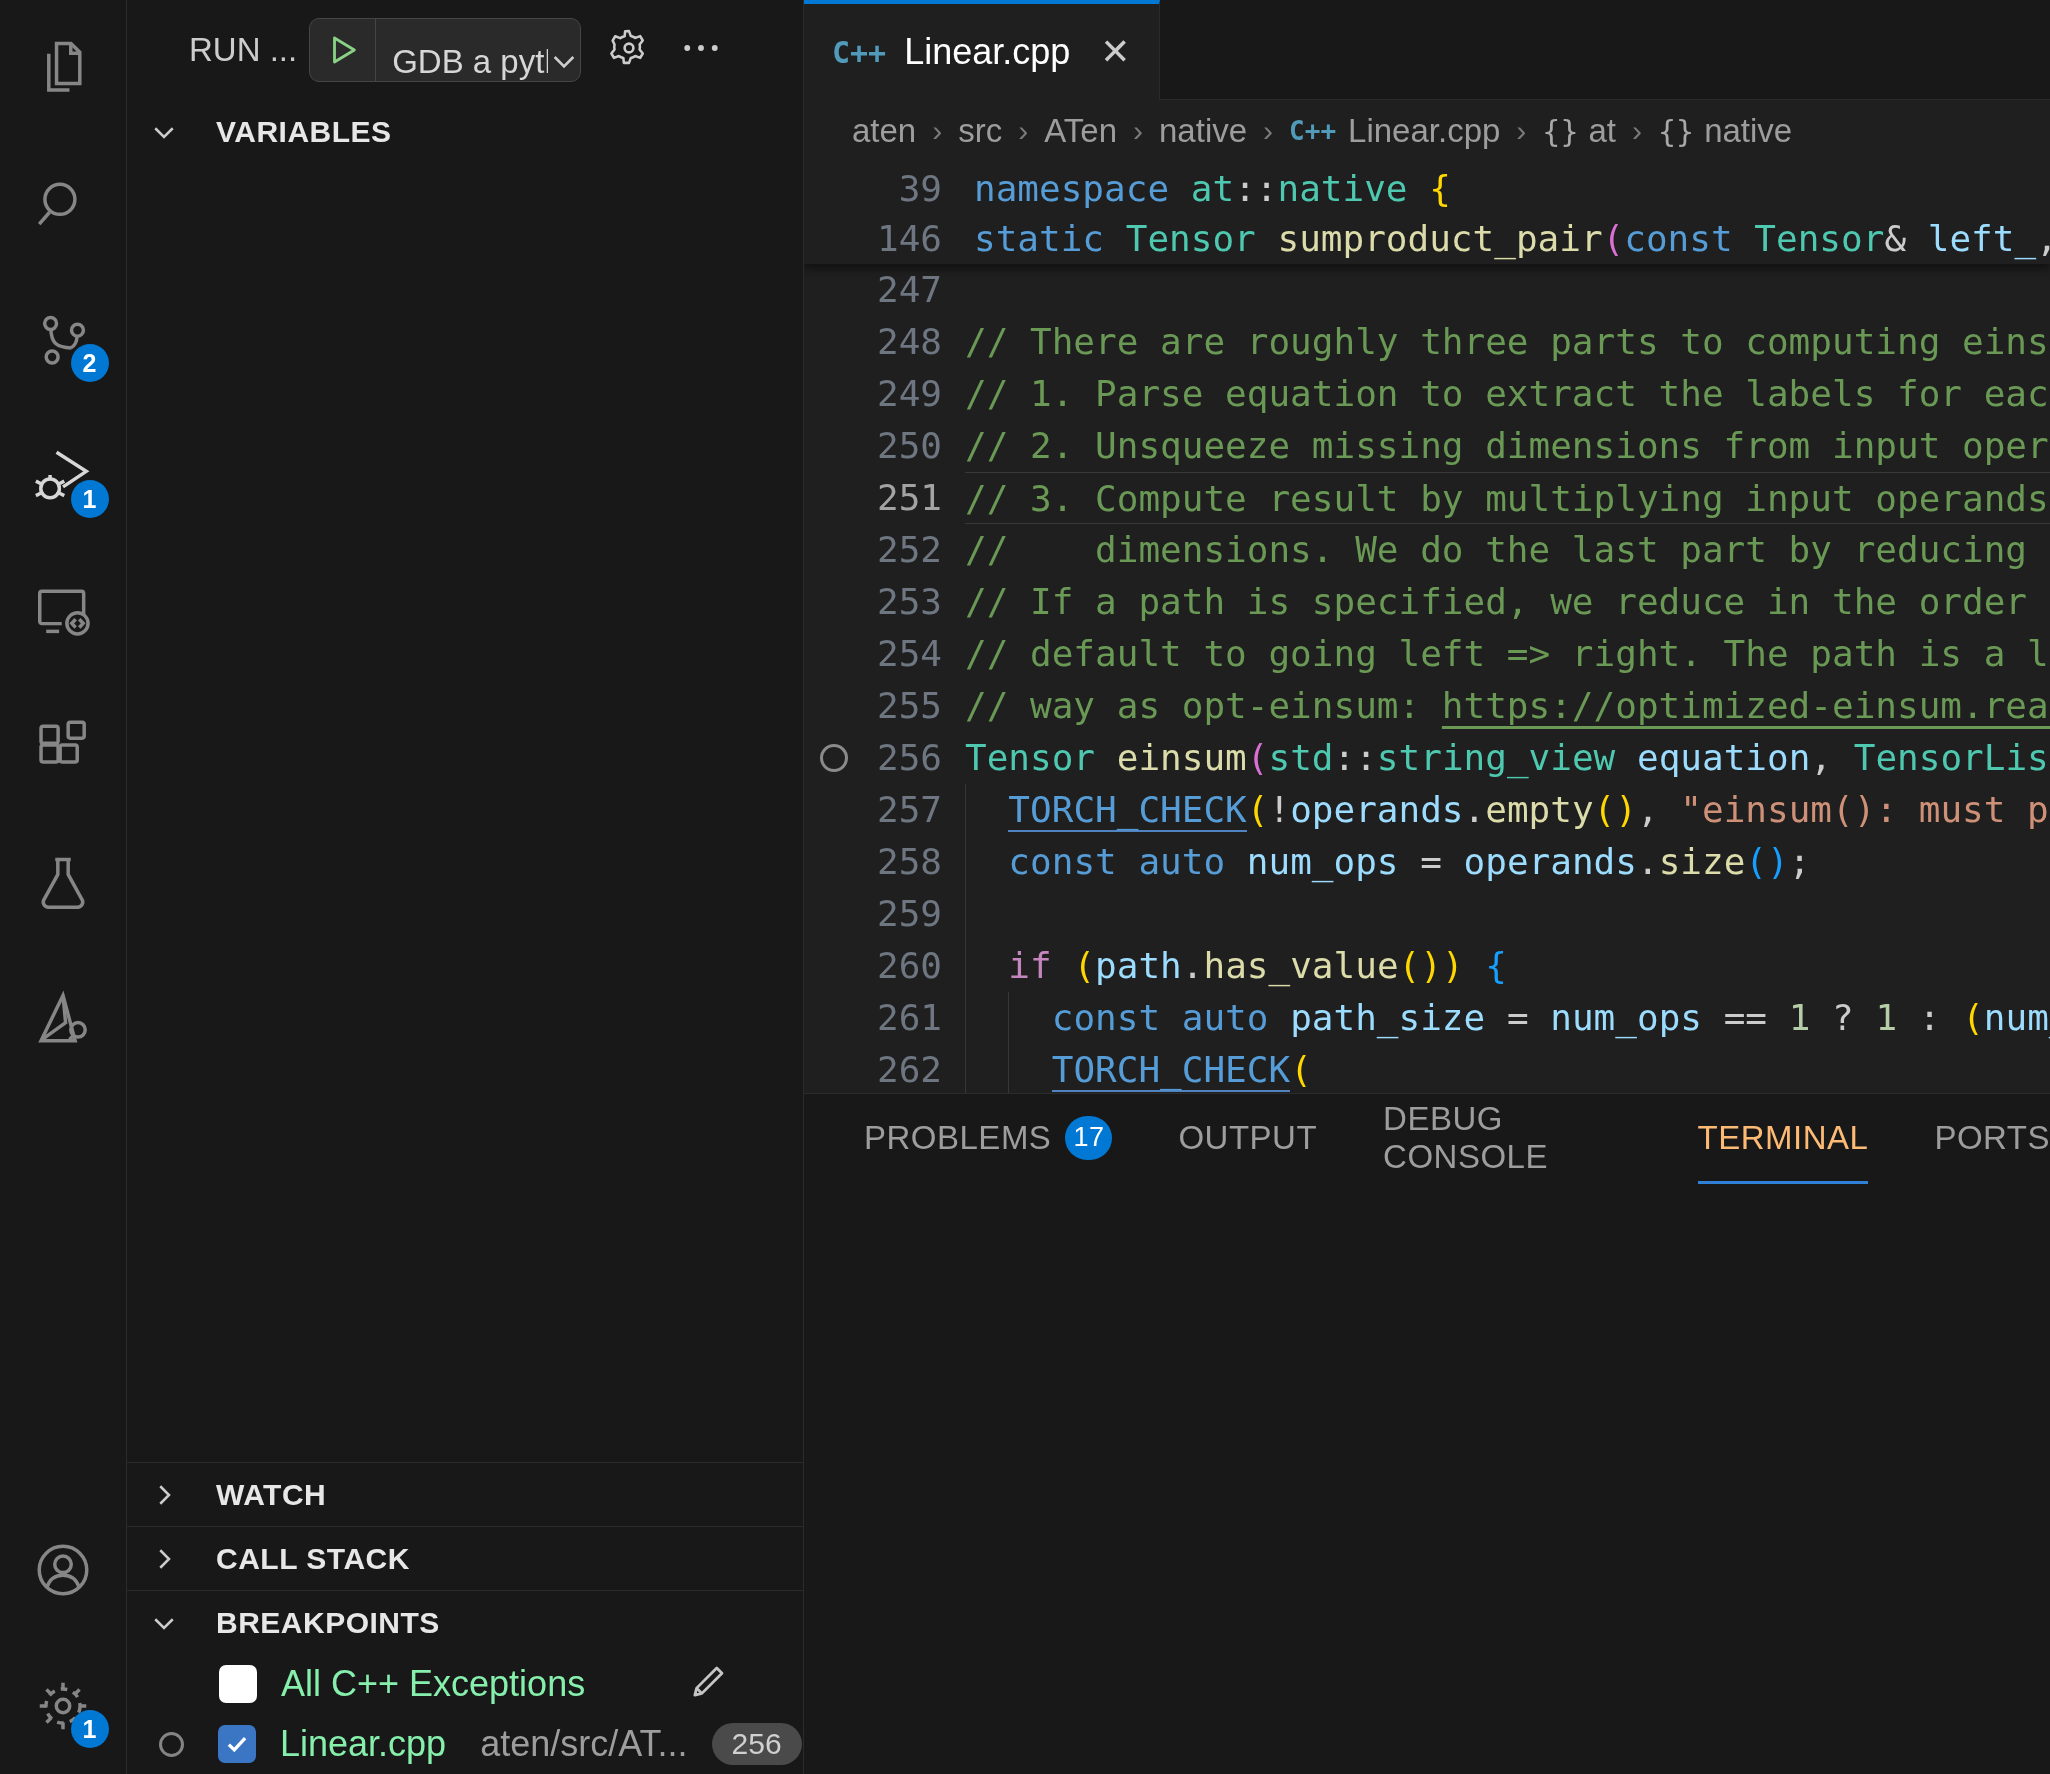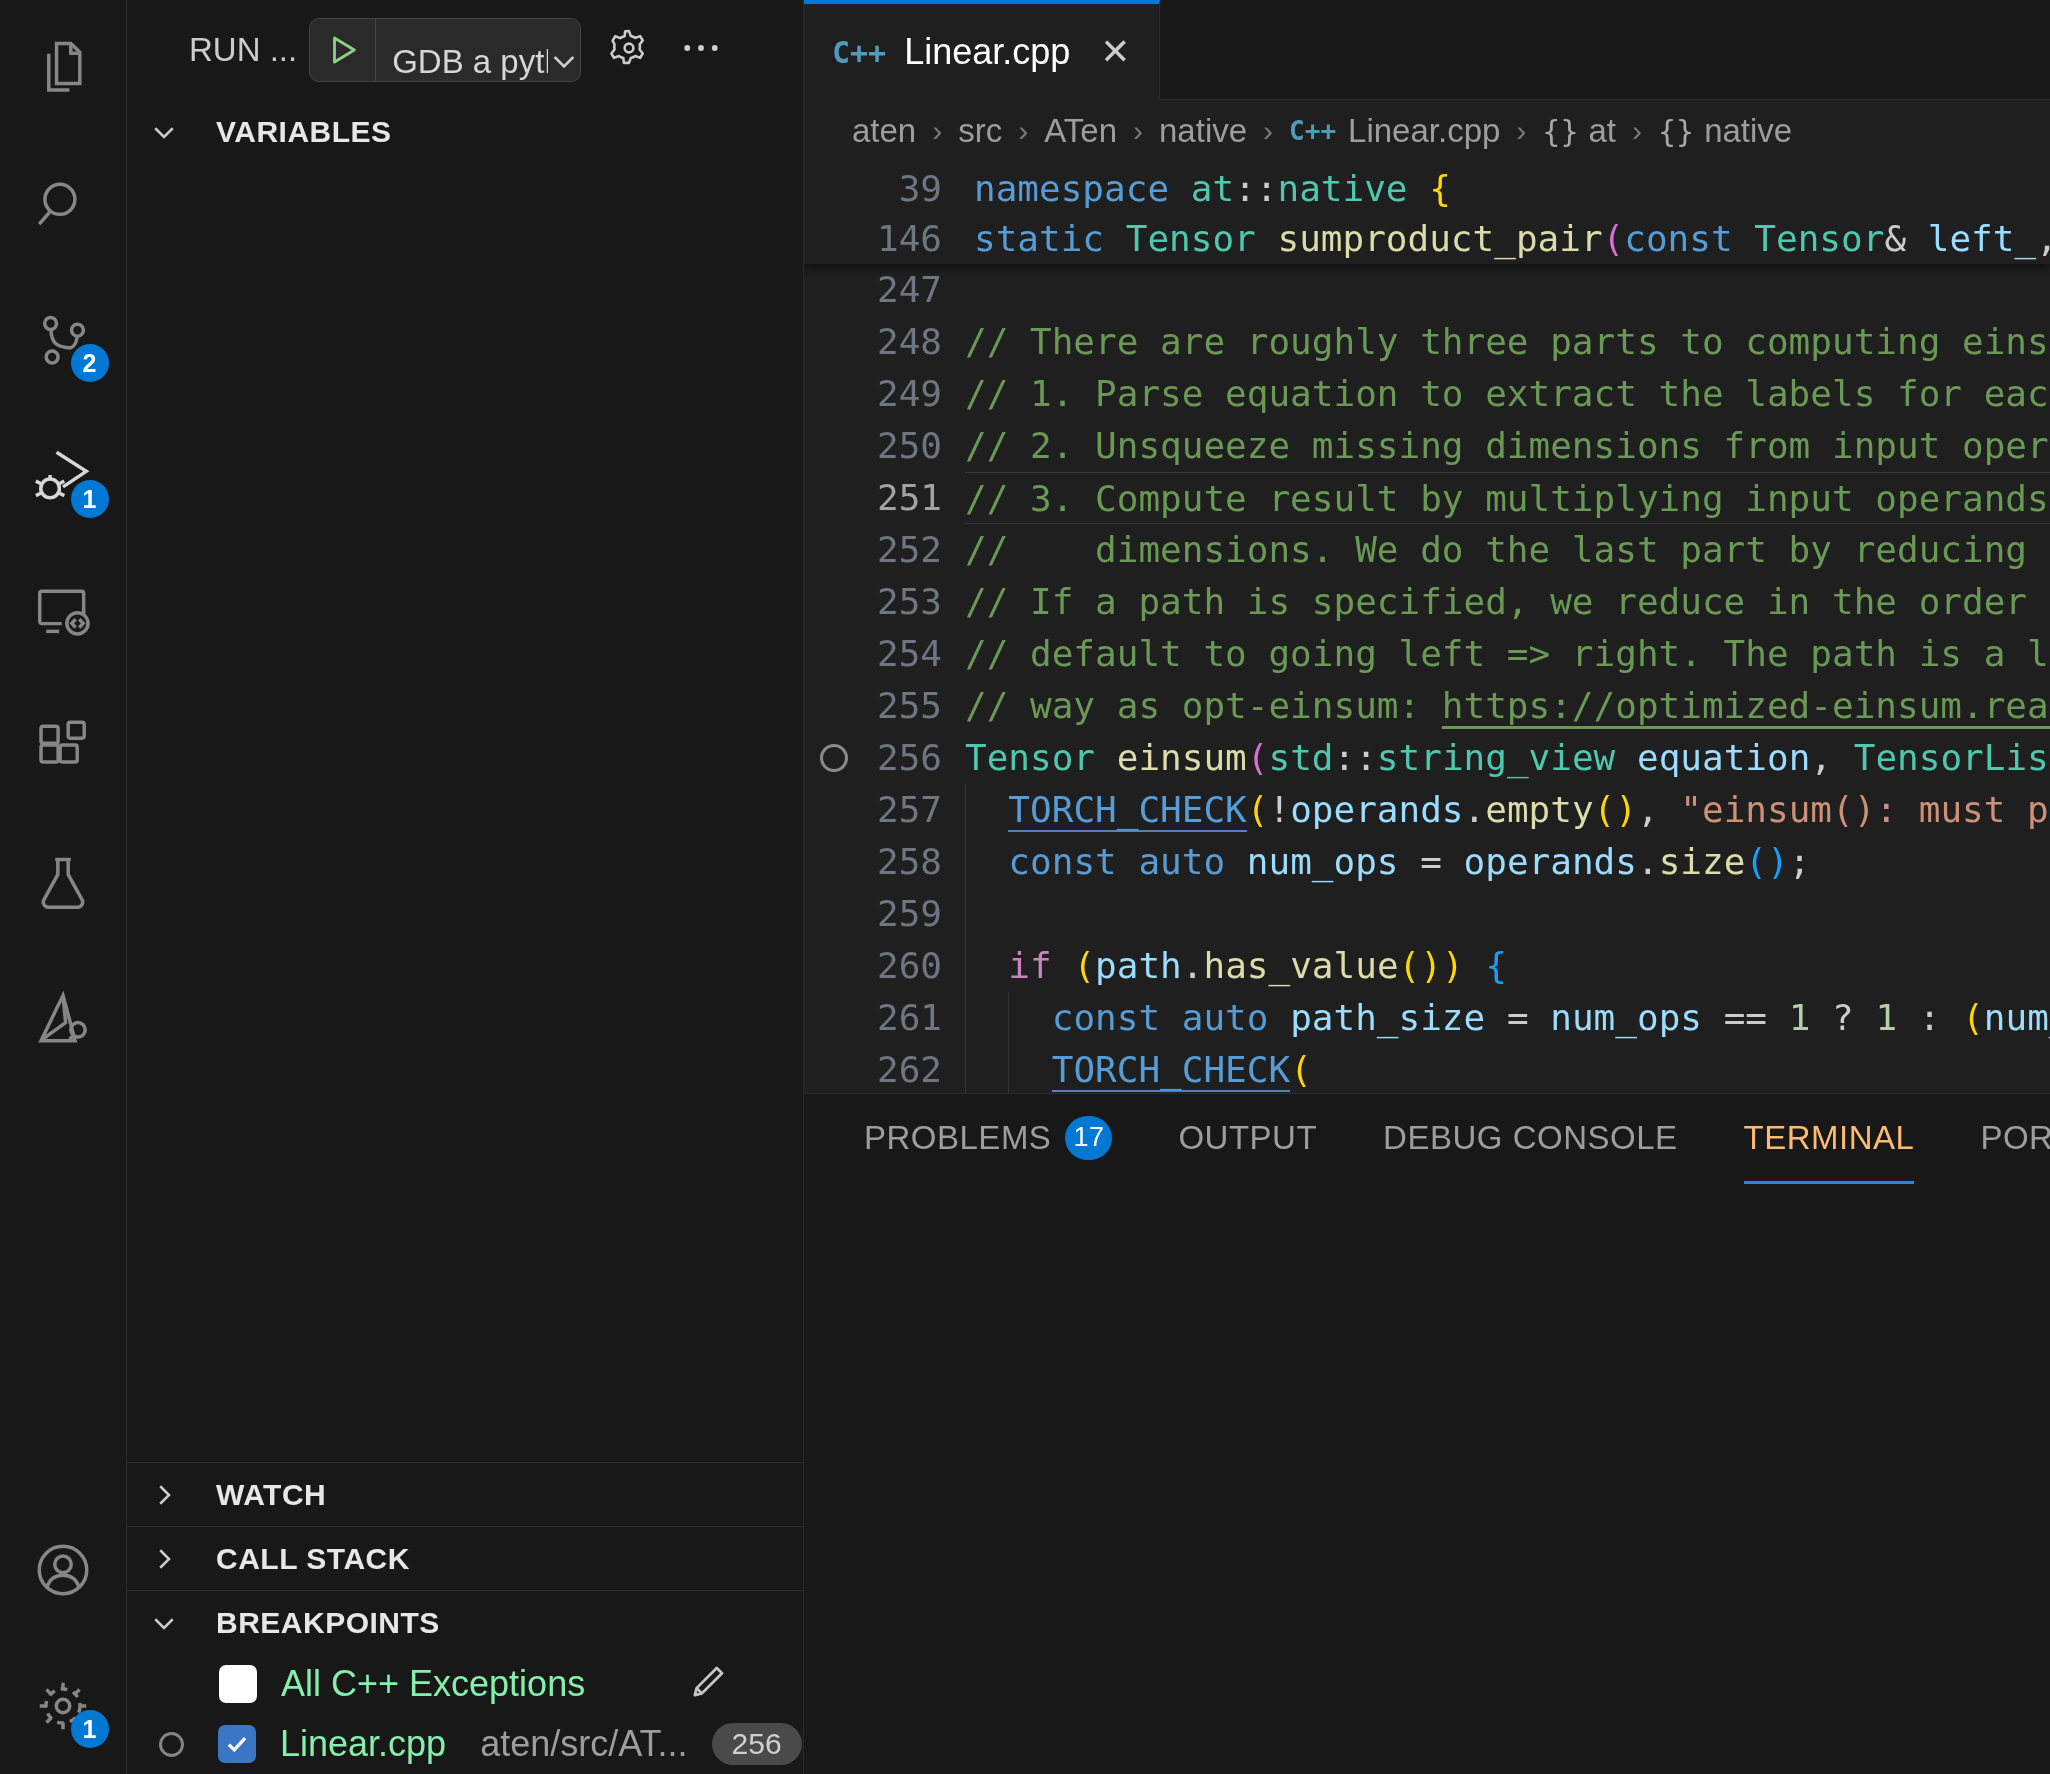--- a/index.html
+++ b/index.html
@@ -88,21 +88,21 @@
   .guide { position:absolute; top:0; bottom:0; width:1px; background:#363636; }
   .tk-kw{color:#569cd6} .tk-kwu{color:#569cd6; border-bottom:2px solid #4f84c0;}
   .tk-ctl{color:#c586c0} .tk-type{color:#4ec9b0} .tk-fn{color:#dcdcaa}
   .tk-var{color:#9cdcfe} .tk-cm{color:#6a9955}
   .tk-lnk{color:#6a9955; text-decoration:underline; text-underline-offset:8px; cursor:pointer;}
   .tk-str{color:#ce9178} .tk-num{color:#b5cea8} .tk-pl{color:#cccccc}
   .tk-b1{color:#ffd700} .tk-b2{color:#da70d6} .tk-b3{color:#179fff}
 
   
   .panel { height:681px; background:#181818; border-top:1px solid #2b2b2b; flex-shrink:0;
-    display:flex; flex-direction:row; }
+    display:flex; flex-direction:column; }
   .panel-tabs { height:90px; display:flex; align-items:center; padding-left:60px; gap:66px; flex-shrink:0; }
   .ptab { font-size:33px; color:#9d9d9d; letter-spacing:.5px; display:flex; align-items:center;
     height:100%; cursor:pointer; border-bottom:3px solid transparent; }
   .ptab.active { color:#fdba74; border-bottom:3px solid #2f81d7; }
   .ptab-badge { margin-left:14px; min-width:44px; height:44px; border-radius:22px; background:#0078d4;
     color:#fff; font-size:27px; display:flex; align-items:center; justify-content:center; padding:0 8px; }
   .terminal { flex:1; padding:70px 0 0 61px; font-family:"DejaVu Sans Mono", monospace;
     font-size:33px; line-height:42px; color:#cccccc; cursor:text; }
   .terminal div { white-space:pre; overflow:hidden; }
 </style>

